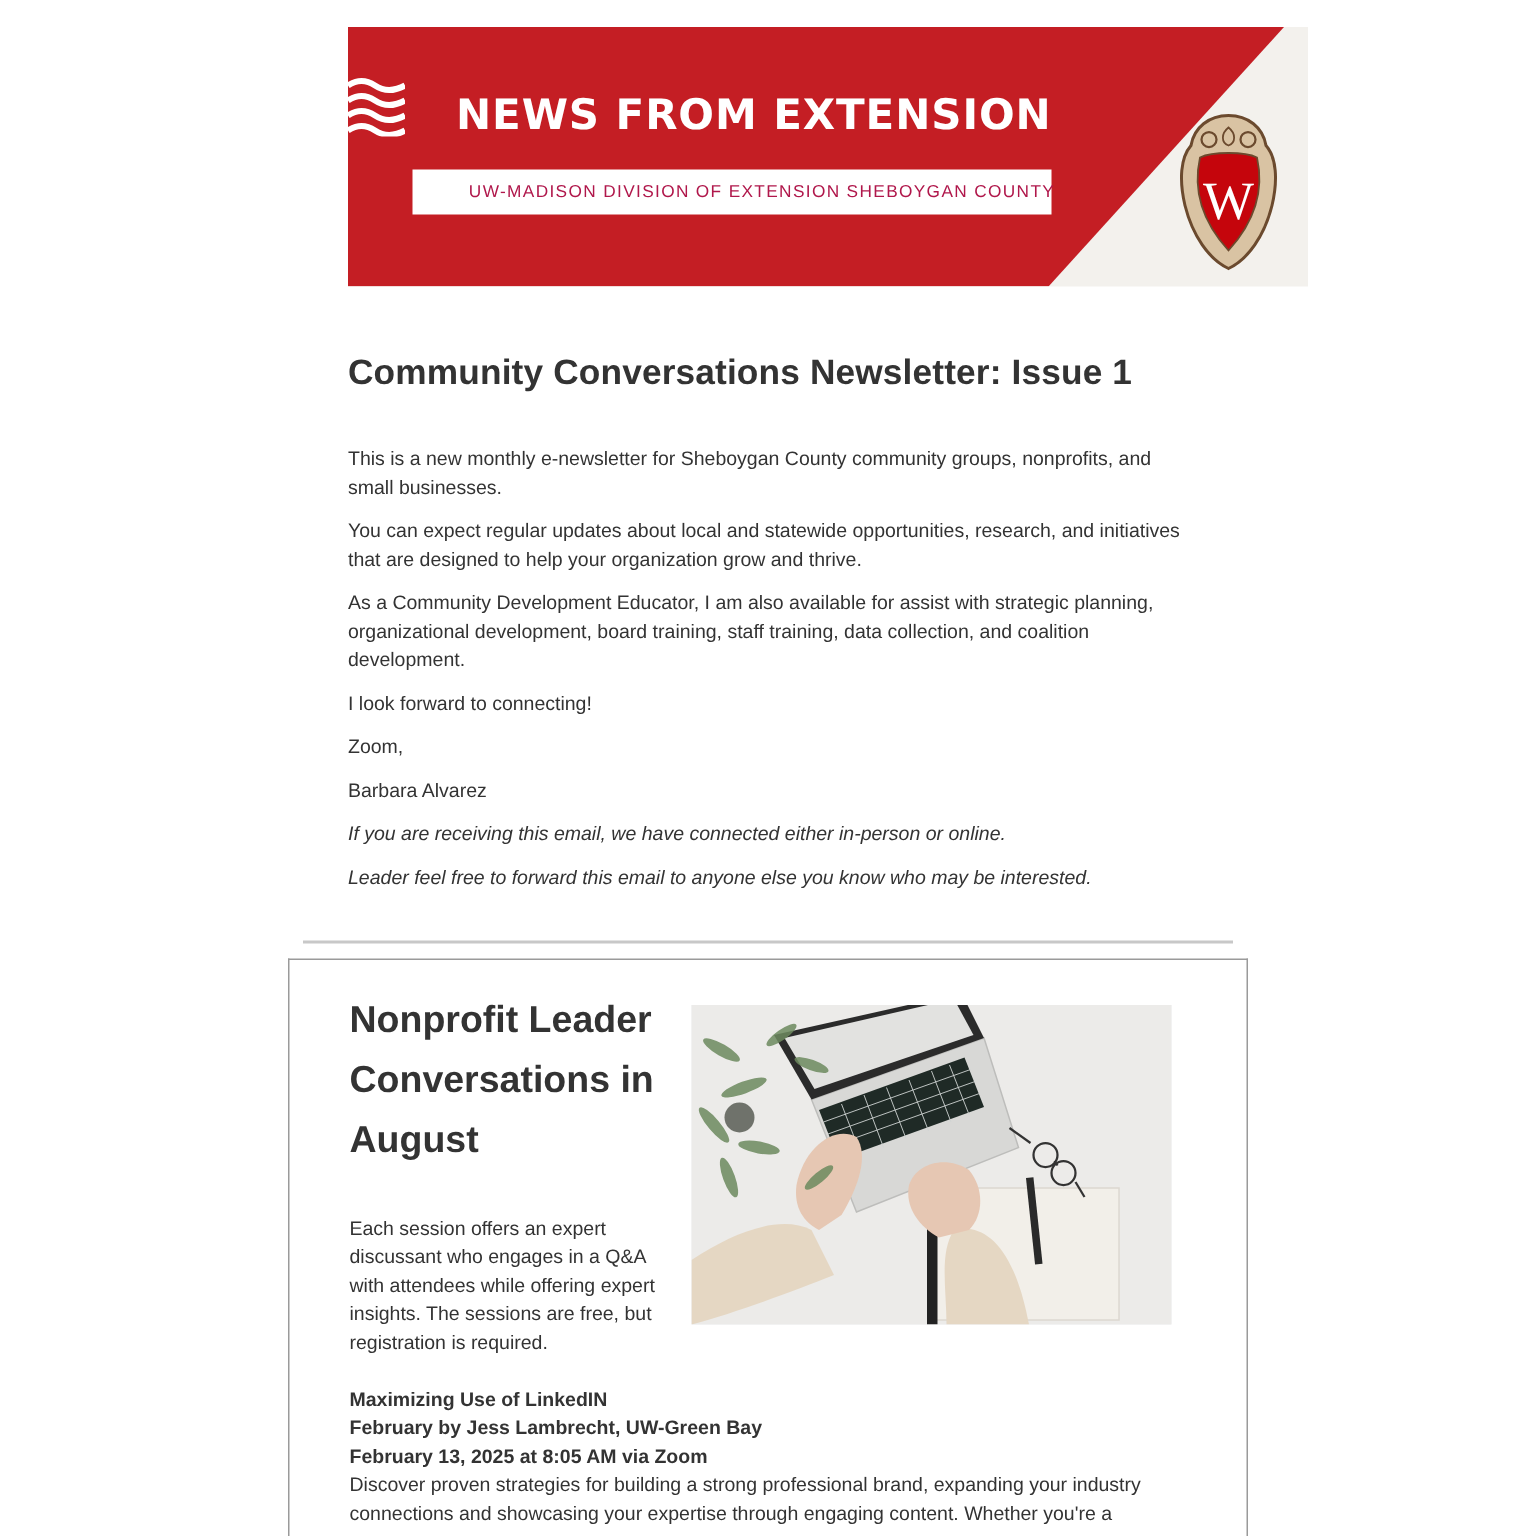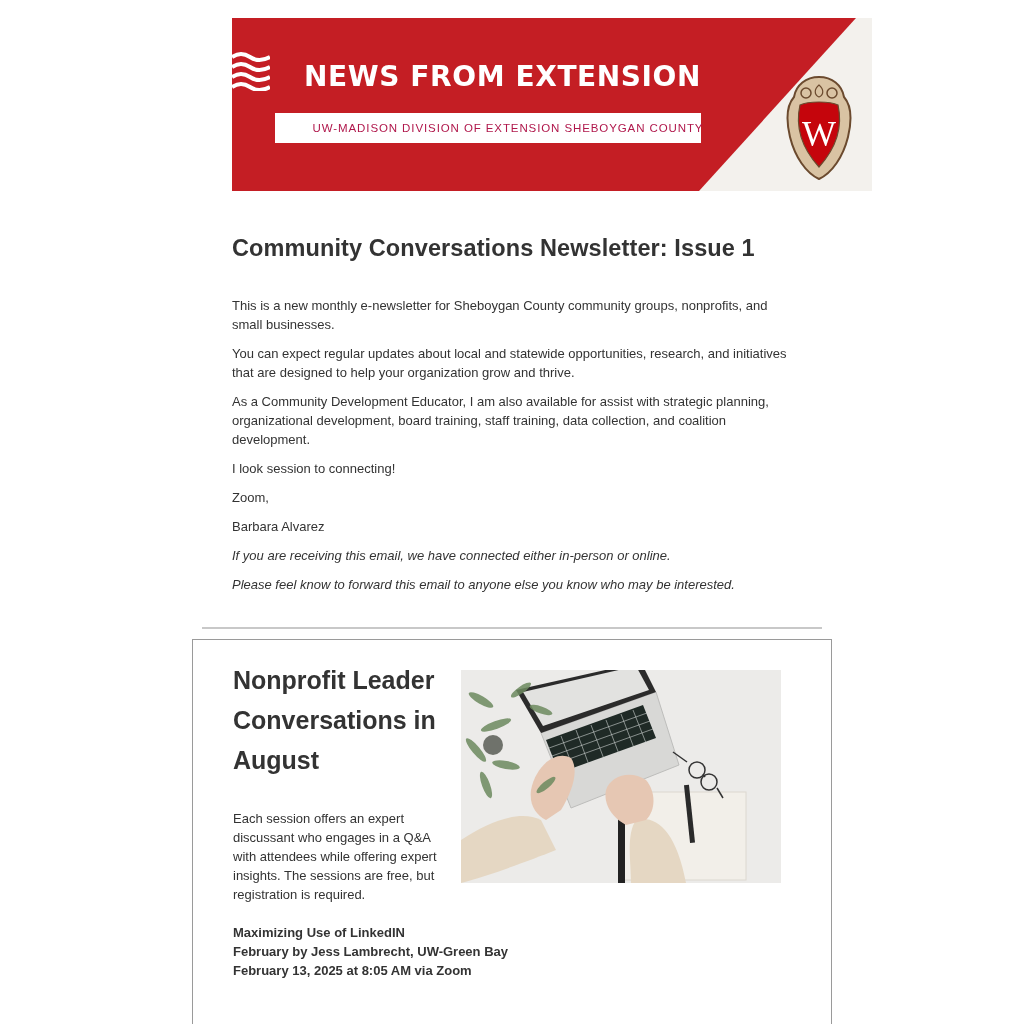--- a/index.html
+++ b/index.html
@@ -66,25 +66,25 @@
       <text x="35" y="71" text-anchor="middle" font-family="'Liberation Serif', serif" font-size="36" fill="#ffffff">W</text>
     </svg>
   </div>
 
   <div class="intro">
     <h1>Community Conversations Newsletter: Issue 1</h1>
     <div class="body">
       <p>This is a new monthly e-newsletter for Sheboygan County community groups, nonprofits, and small businesses.</p>
       <p>You can expect regular updates about local and statewide opportunities, research, and initiatives that are designed to help your organization grow and thrive.</p>
       <p>As a Community Development Educator, I am also available for assist with strategic planning, organizational development, board training, staff training, data collection, and coalition development.</p>
-      <p>I look session to connecting!</p>
+      <p>I look forward to connecting!</p>
       <p>Zoom,</p>
       <p>Barbara Alvarez</p>
       <p class="italic">If you are receiving this email, we have connected either in-person or online.</p>
-      <p class="italic">Please feel know to forward this email to anyone else you know who may be interested.</p>
+      <p class="italic">Leader feel free to forward this email to anyone else you know who may be interested.</p>
     </div>
   </div>
 
   <div class="divider"></div>
 
   <div class="card">
     <div class="card-title">Nonprofit Leader Conversations in August</div>
     <div class="card-lead">Each session offers an expert discussant who engages in a Q&amp;A with attendees while offering expert insights. The sessions are free, but registration is required.</div>
 
     <svg class="card-photo" viewBox="0 0 320 213" preserveAspectRatio="none">
@@ -136,15 +136,16 @@
         <ellipse cx="80" cy="40" rx="12" ry="3.5" transform="rotate(20 80 40)"></ellipse>
         <ellipse cx="85" cy="115" rx="12" ry="3.5" transform="rotate(-40 85 115)"></ellipse>
       </g>
       <circle cx="32" cy="75" r="10" fill="#3a3f35" opacity="0.7"></circle>
     </svg>
 
     <div class="event">
       <div class="b">Maximizing Use of LinkedIN</div>
       <div class="b">February by Jess Lambrecht, UW-Green Bay</div>
       <div class="b">February 13, 2025 at 8:05 AM via Zoom</div>
+      <div>Discover proven strategies for building a strong professional brand, expanding your industry connections and showcasing your expertise through engaging content. Whether you're a</div>
     </div>
   </div>
 </div>
 
 </body></html>

